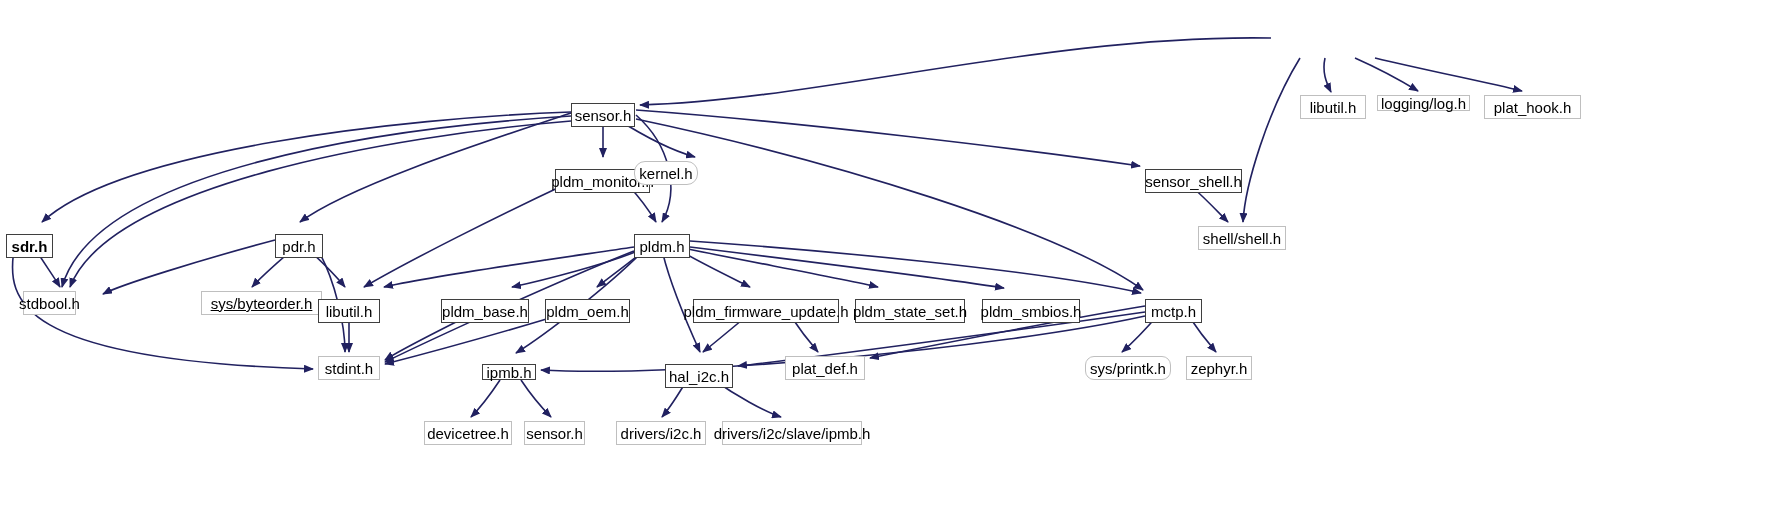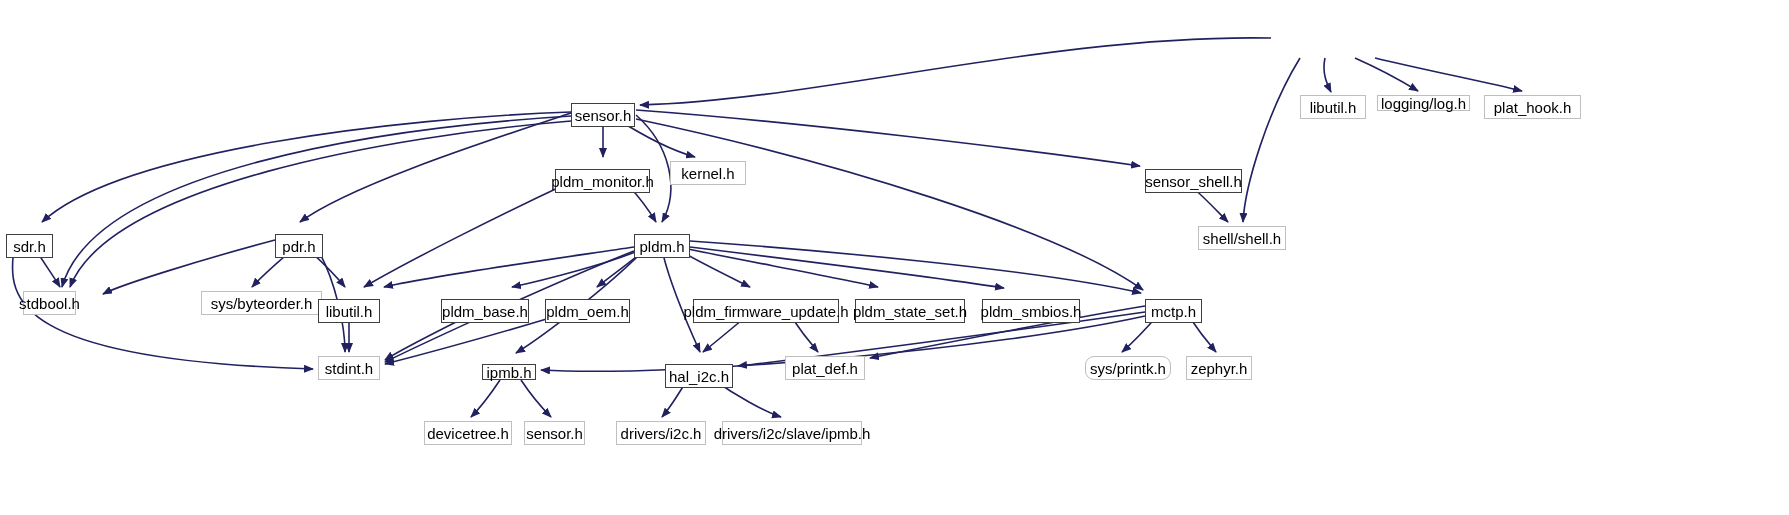--- a/index.html
+++ b/index.html
@@ -125,37 +125,37 @@
   <div class="node plain" style="left:1300px;top:95px;width:66px;height:24px;">libutil.h</div>
 
   <div class="node plain" style="left:1377px;top:95px;width:93px;height:16px;">logging/log.h</div>
 
   <div class="node plain" style="left:1484px;top:95px;width:97px;height:24px;">plat_hook.h</div>
 
   <div class="node strong" style="left:571px;top:95px;width:64px;height:24px;">sensor.h</div>
 
   <div class="node strong" style="left:555px;top:161px;width:95px;height:24px;">pldm_monitor.h</div>
 
-  <div class="node plain" style="left:670px;top:161px;width:76px;height:24px;">kernel.h</div>
+  <div class="node plain" style="left:634px;top:161px;width:64px;height:24px;border-radius:11px;">kernel.h</div>
 
   <div class="node strong" style="left:1145px;top:161px;width:97px;height:24px;">sensor_shell.h</div>
 
   <div class="node plain" style="left:1198px;top:226px;width:88px;height:24px;">shell/shell.h</div>
 
-  <div class="node strong" style="left:6px;top:226px;width:47px;height:24px;">sdr.h</div>
+  <div class="node strong" style="left:6px;top:226px;width:47px;height:24px;font-weight:bold;">sdr.h</div>
 
   <div class="node strong" style="left:275px;top:226px;width:48px;height:24px;">pdr.h</div>
 
   <div class="node strong" style="left:634px;top:226px;width:56px;height:24px;">pldm.h</div>
 
   <div class="node strong" style="left:1145px;top:291px;width:57px;height:24px;">mctp.h</div>
 
   <div class="node plain" style="left:23px;top:291px;width:53px;height:24px;">stdbool.h</div>
 
-  <div class="node plain" style="left:201px;top:291px;width:121px;height:24px;">sys/byteorder.h</div>
+  <div class="node plain" style="left:201px;top:291px;width:121px;height:24px;text-decoration:underline;">sys/byteorder.h</div>
 
   <div class="node strong" style="left:318px;top:291px;width:62px;height:24px;">libutil.h</div>
 
   <div class="node strong" style="left:441px;top:291px;width:88px;height:24px;">pldm_base.h</div>
 
   <div class="node strong" style="left:545px;top:291px;width:85px;height:24px;">pldm_oem.h</div>
 
   <div class="node strong" style="left:693px;top:291px;width:146px;height:24px;">pldm_firmware_update.h</div>
 
   <div class="node strong" style="left:855px;top:291px;width:110px;height:24px;">pldm_state_set.h</div>

